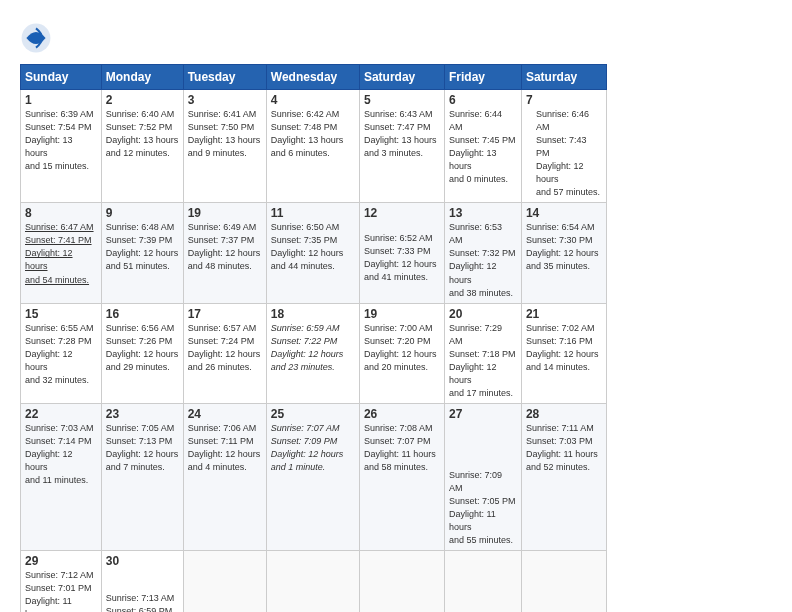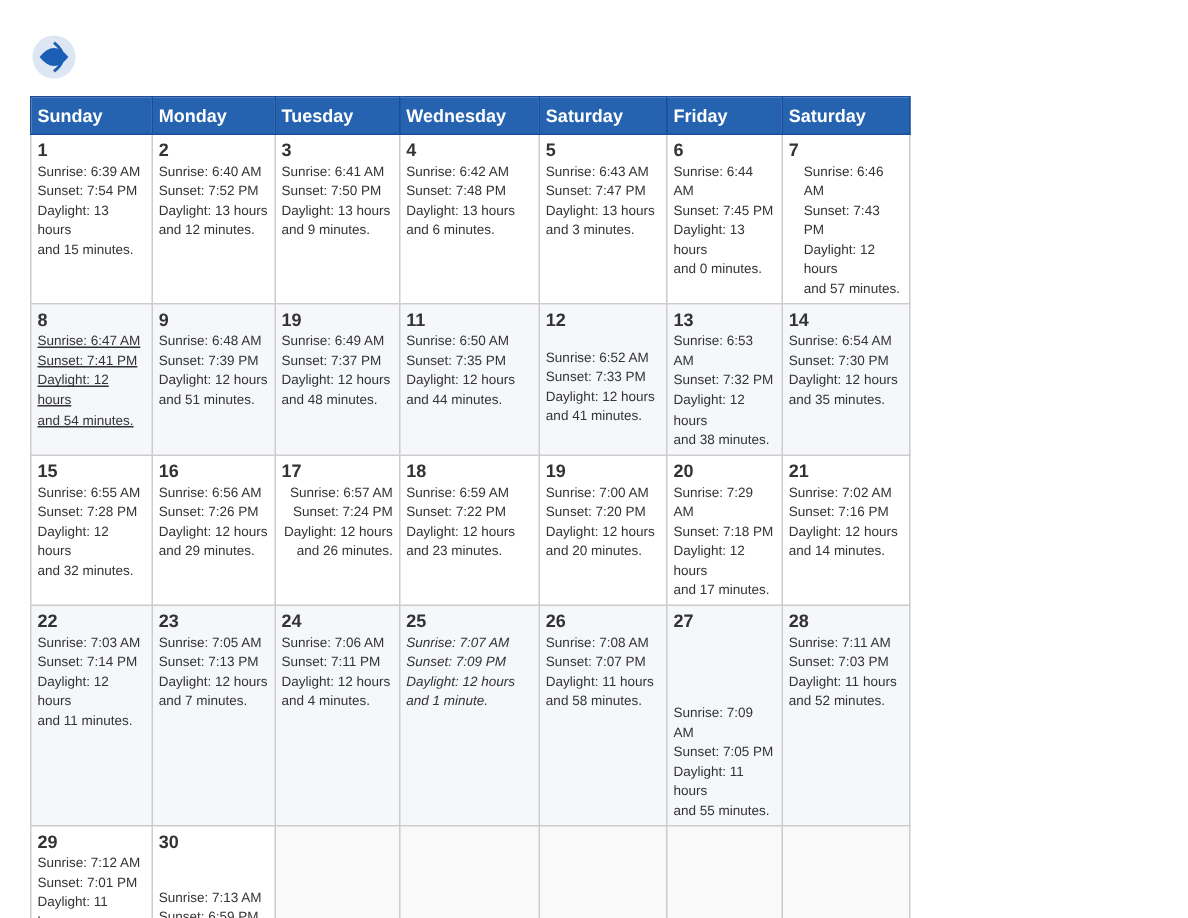--- a/index.html
+++ b/index.html
@@ -250,28 +250,28 @@
           </td>
           <td>
             <span class="day-num">16</span>
             <div class="day-info" style="white-space: pre-line;">Sunrise: 6:56 AM
 Sunset: 7:26 PM
 Daylight: 12 hours
 and 29 minutes.</div>
           </td>
           <td>
             <span class="day-num">17</span>
-            <div class="day-info" style="white-space: pre-line; text-align: right;">Sunrise: 6:57 AM
+            <div class="day-info" style="white-space: pre-line;">Sunrise: 6:57 AM
 Sunset: 7:24 PM
 Daylight: 12 hours
 and 26 minutes.</div>
           </td>
           <td>
             <span class="day-num">18</span>
-            <div class="day-info" style="white-space: pre-line;">Sunrise: 6:59 AM
+            <div class="day-info" style="white-space: pre-line; font-style: italic;">Sunrise: 6:59 AM
 Sunset: 7:22 PM
 Daylight: 12 hours
 and 23 minutes.</div>
           </td>
           <td>
             <span class="day-num">19</span>
             <div class="day-info" style="white-space: pre-line;">Sunrise: 7:00 AM
 Sunset: 7:20 PM
 Daylight: 12 hours
 and 20 minutes.</div>

